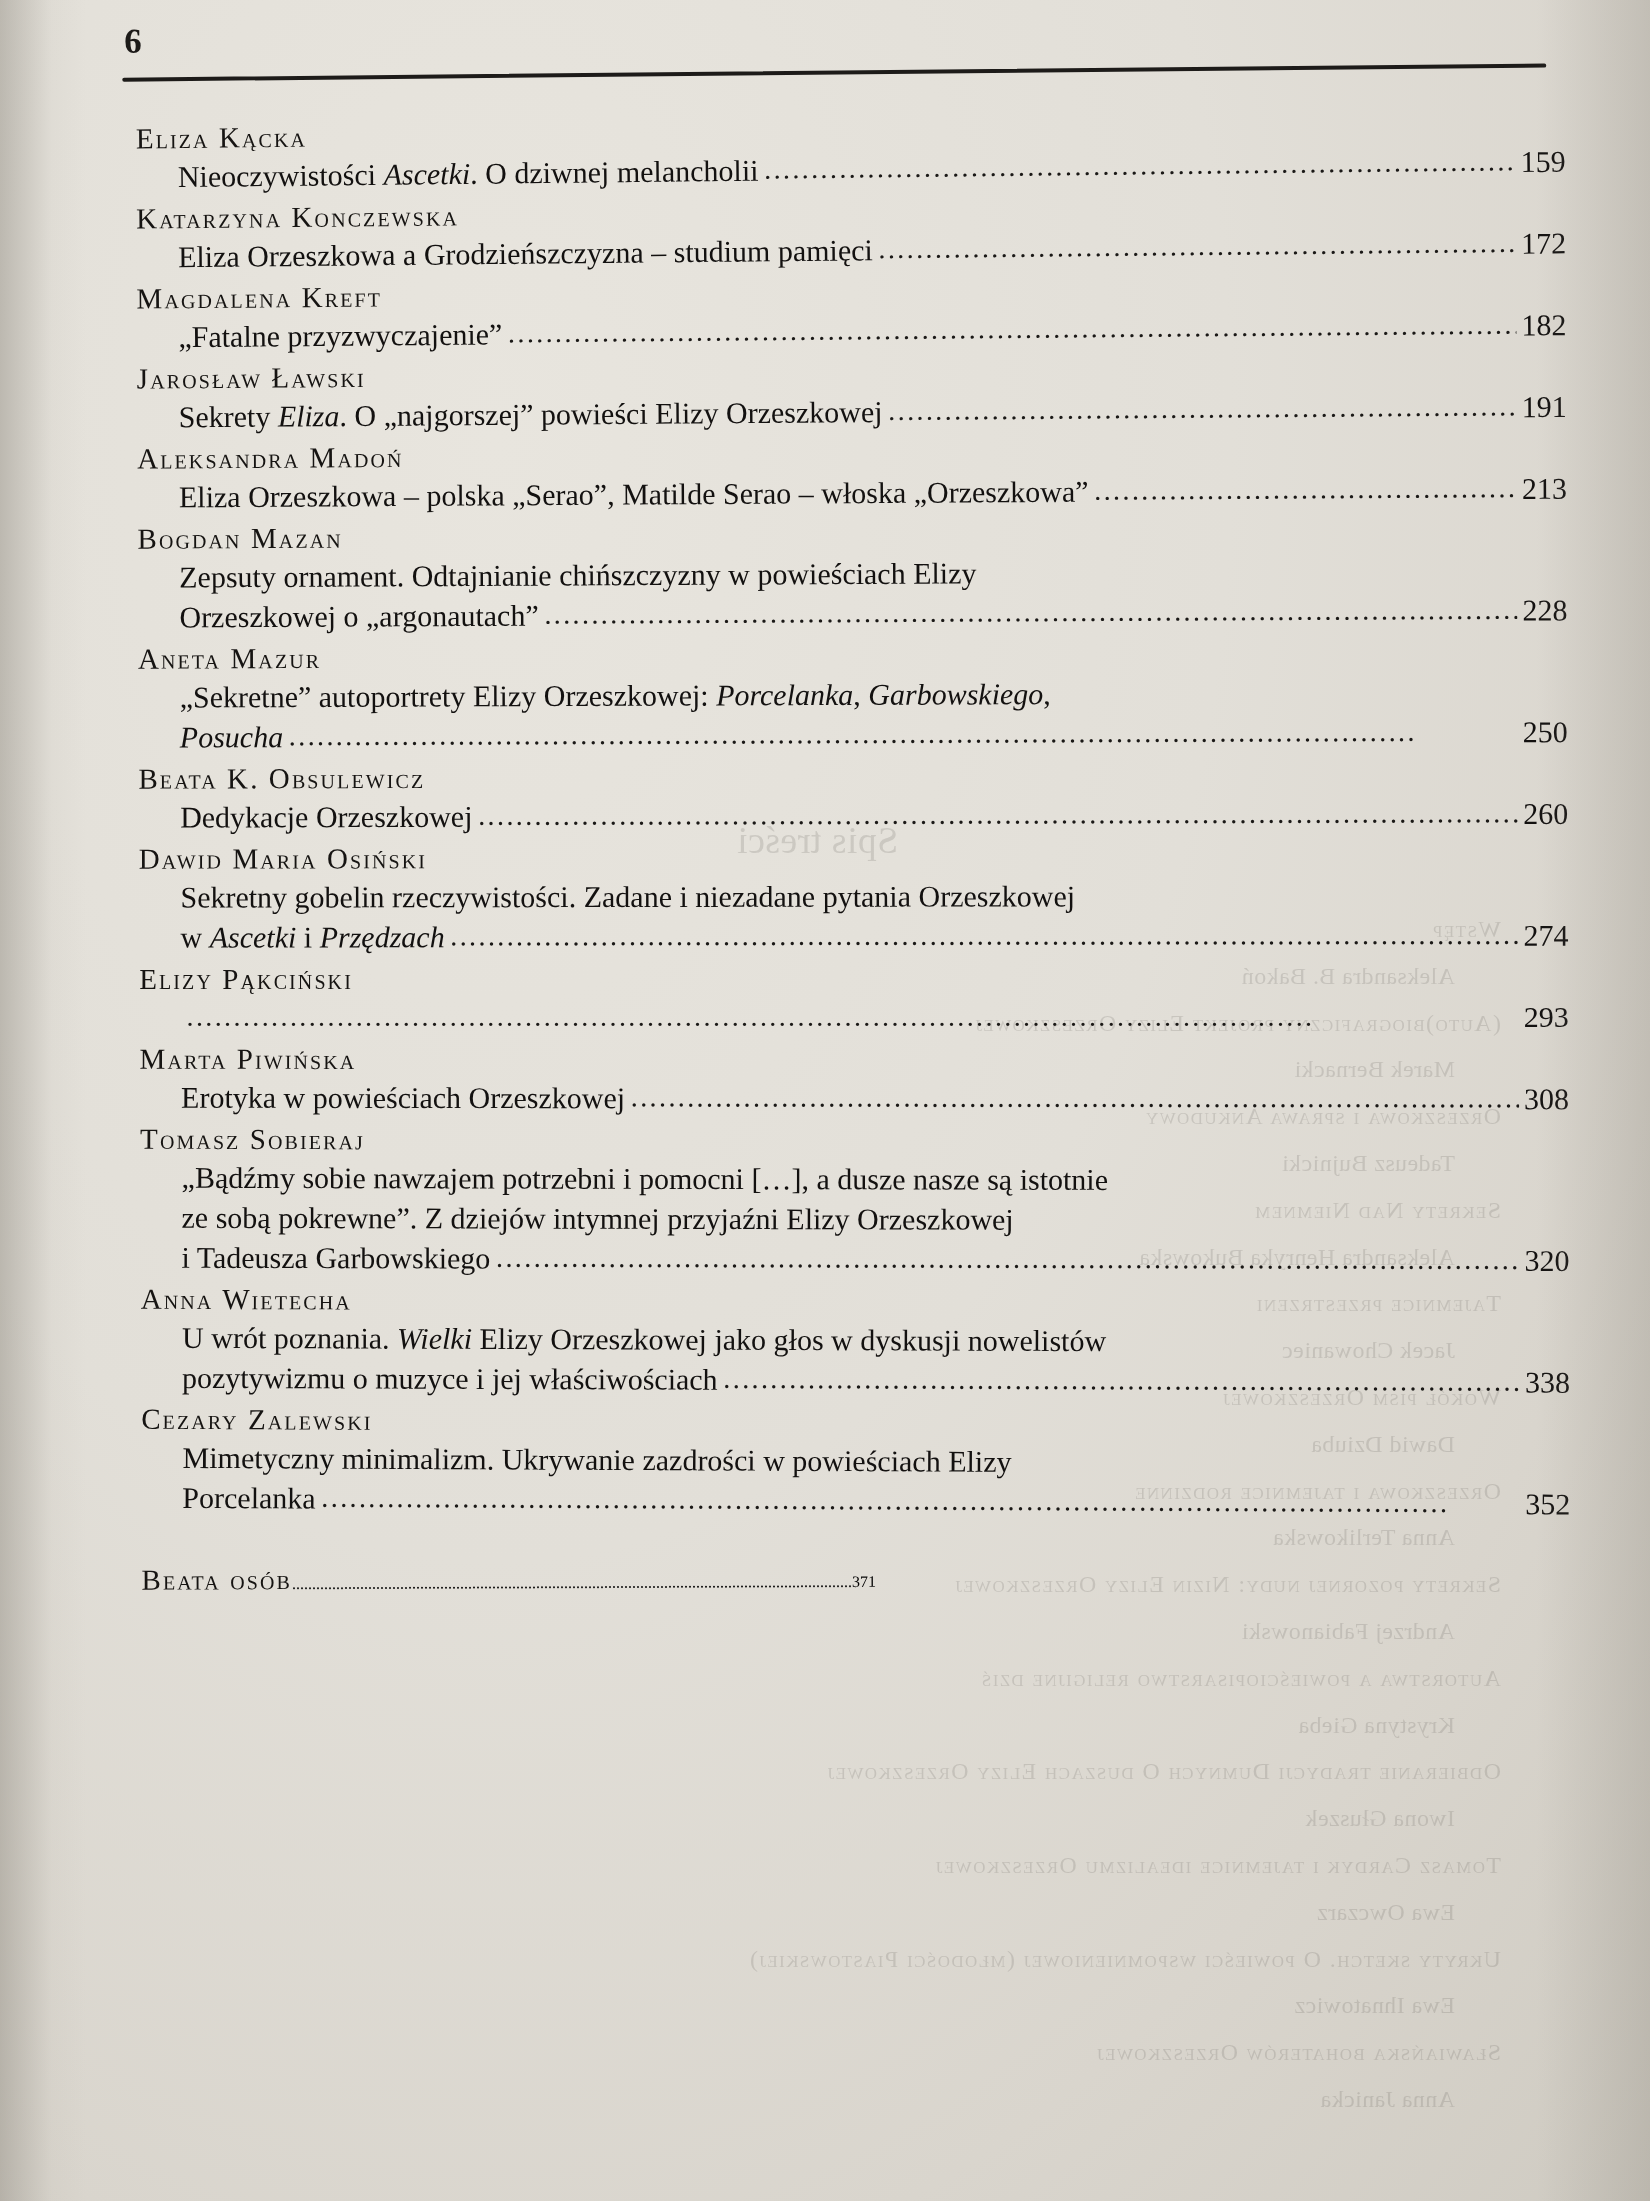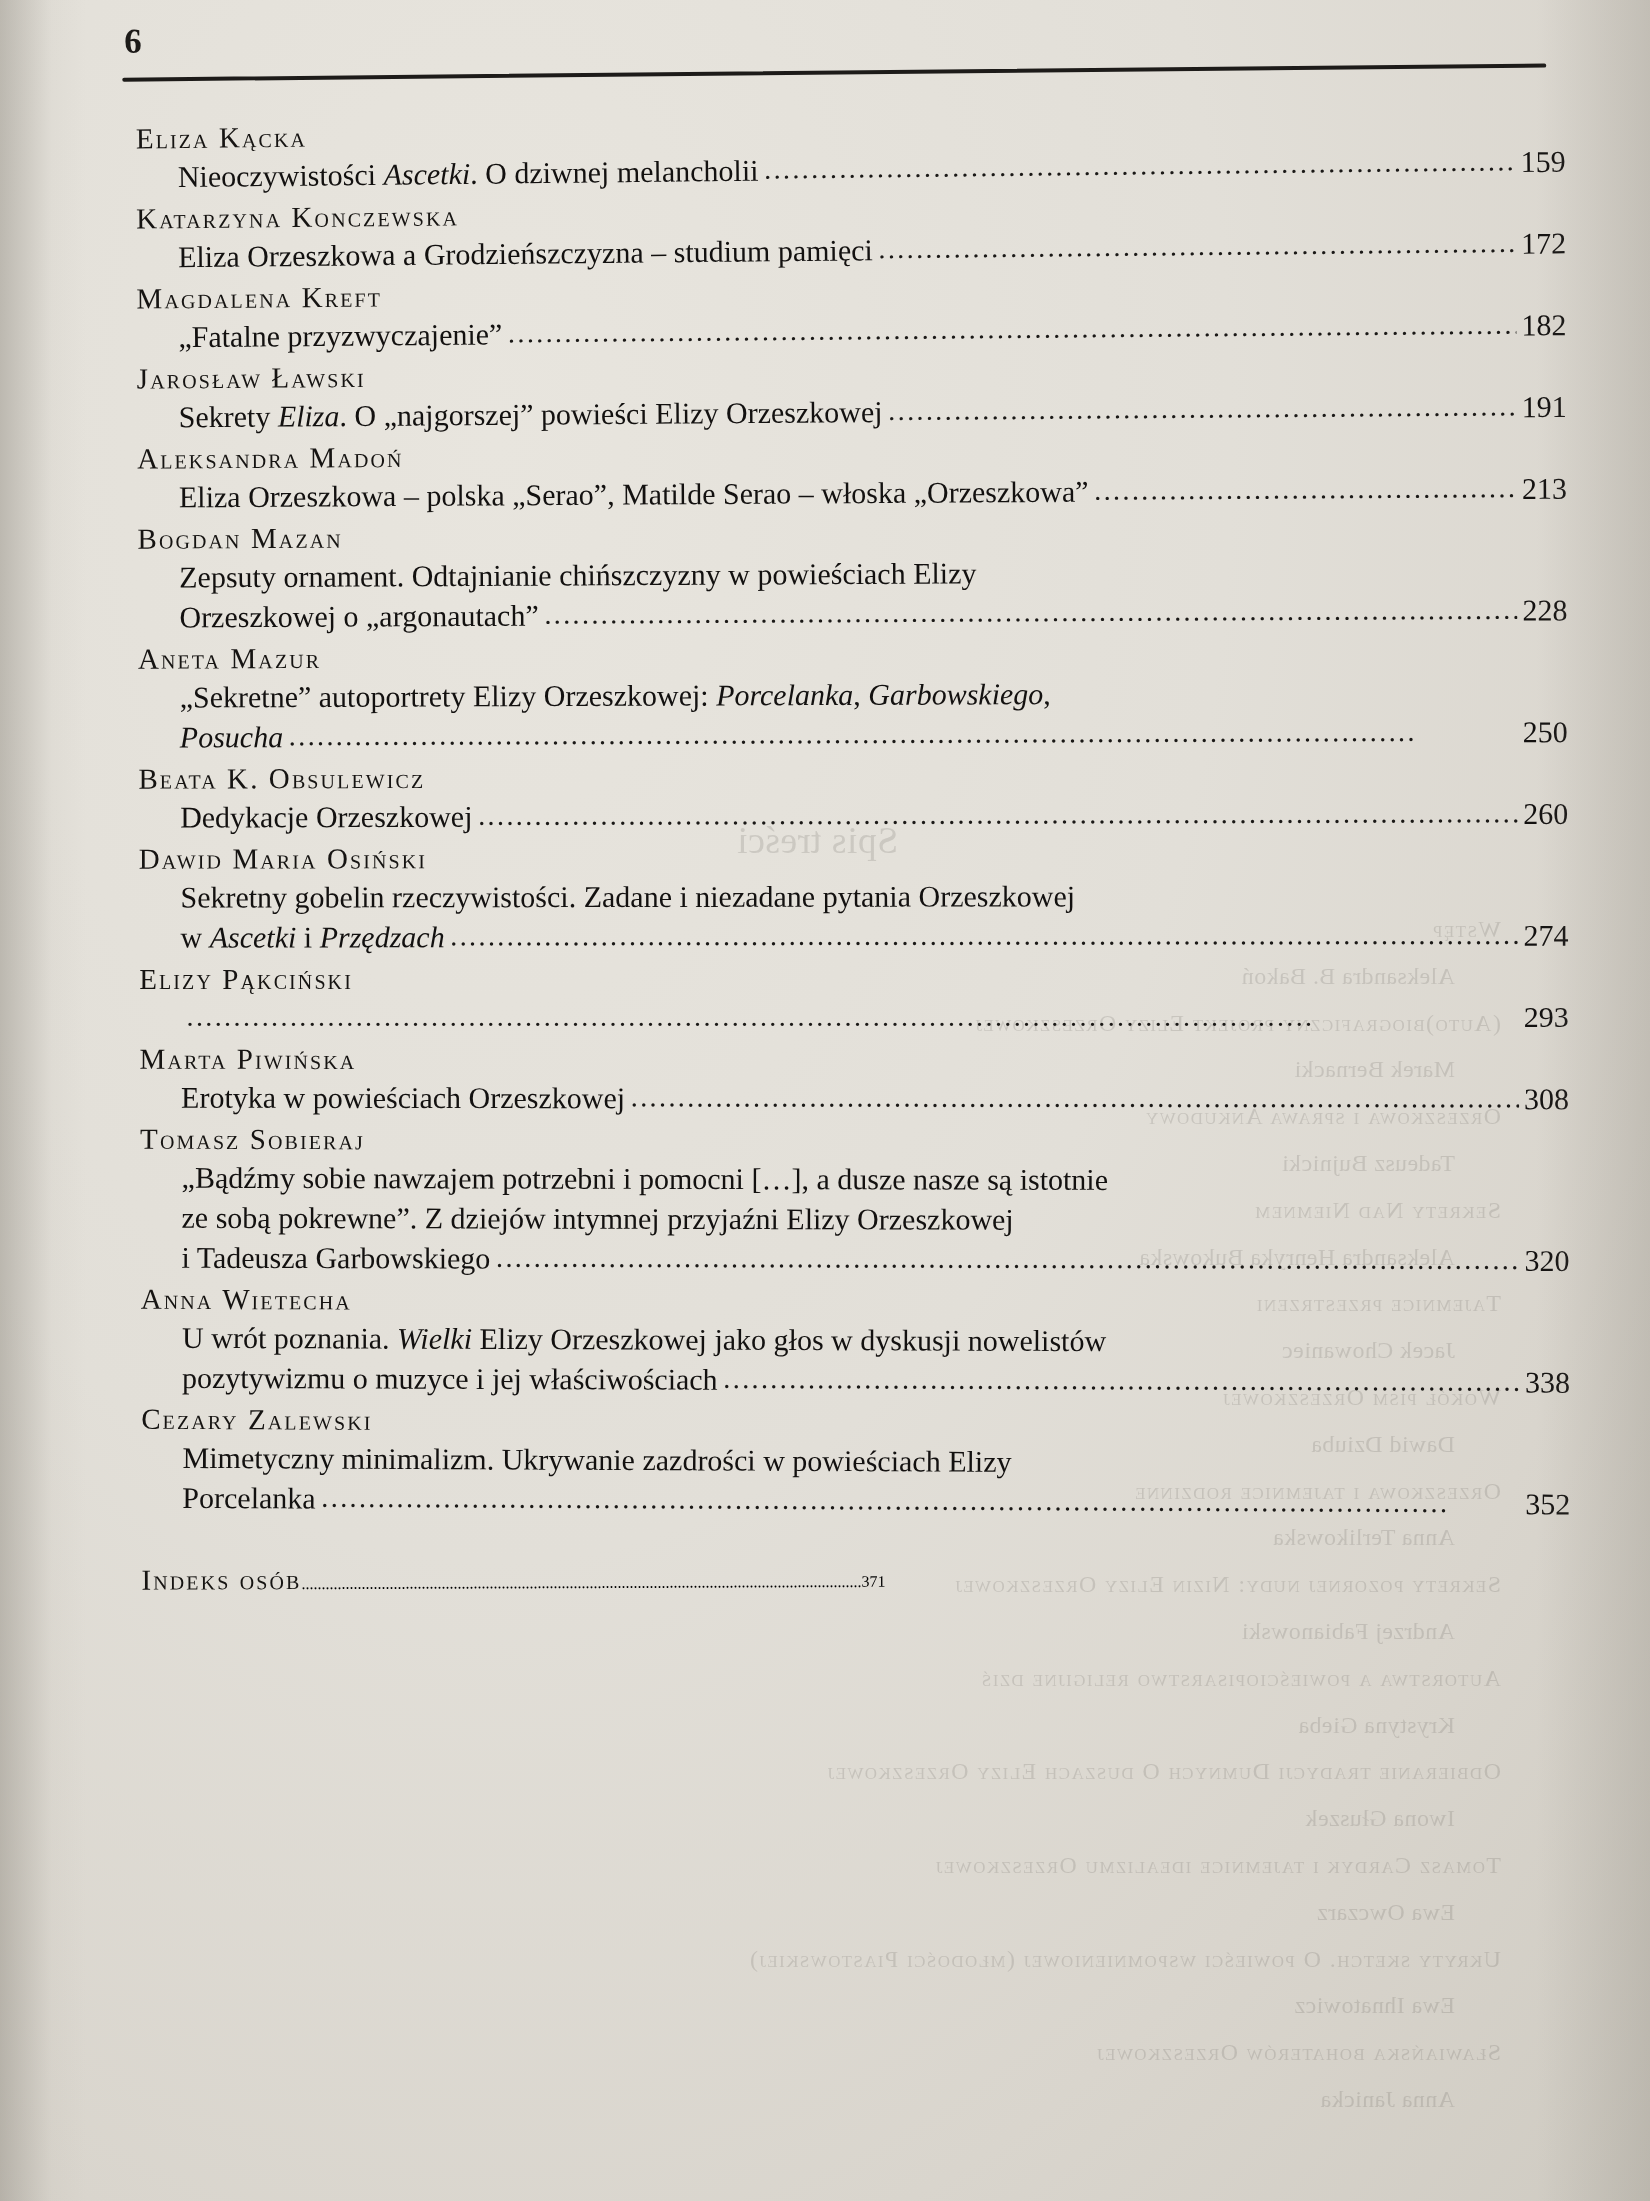--- a/index.html
+++ b/index.html
@@ -346,21 +346,21 @@
             <div class="ln nodots"><span class="txt"><span>Mimetyczny minimalizm. Ukrywanie zazdrości w powieściach Elizy</span></span></div>
             <div class="ln">
               <span class="txt"><span>Porcelanka</span></span>
               <span class="dots">........................................................................................................................</span>
               <span class="pg">352</span>
             </div>
           </div>
         </div>
         <div class="index-entry">
           <div class="index-row">
-            <span class="txt">Indeks osób</span>
+            <span class="txt">Beata osób</span>
             <span class="dots">............................................................................................................................................</span>
             <span class="pg">371</span>
           </div>
         </div>
       </div>
 
   </div>
 </div>
 
 

